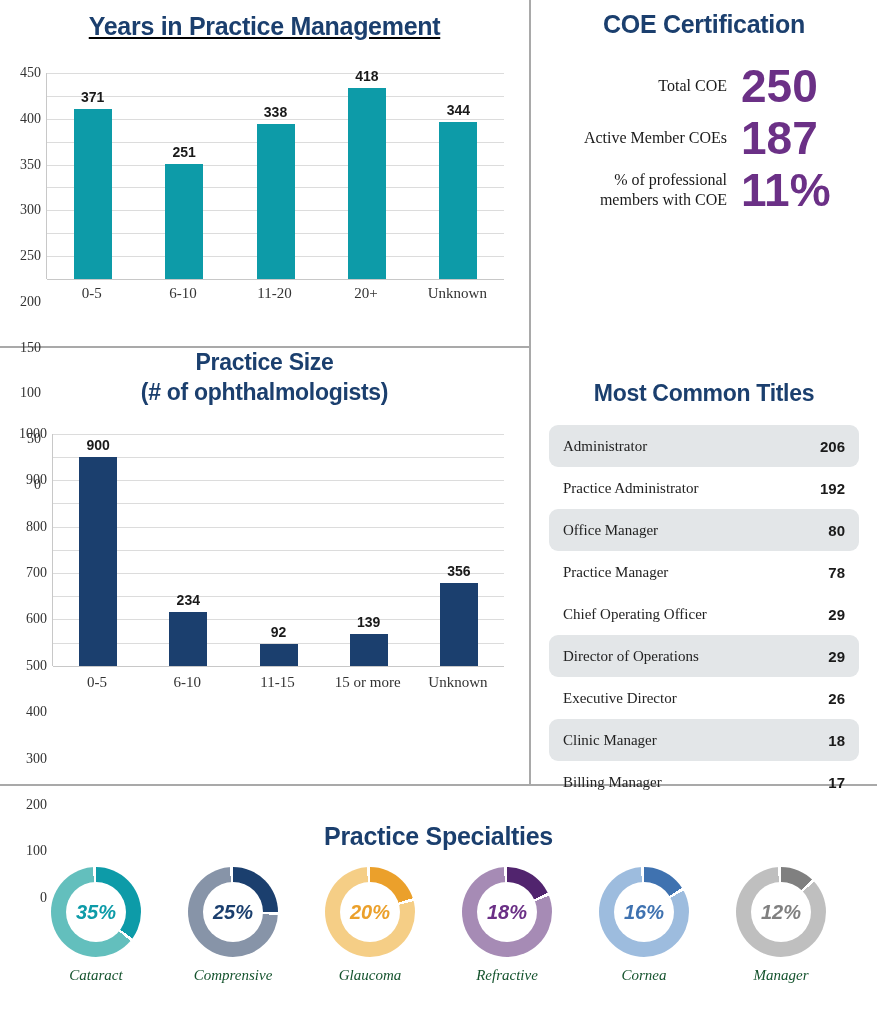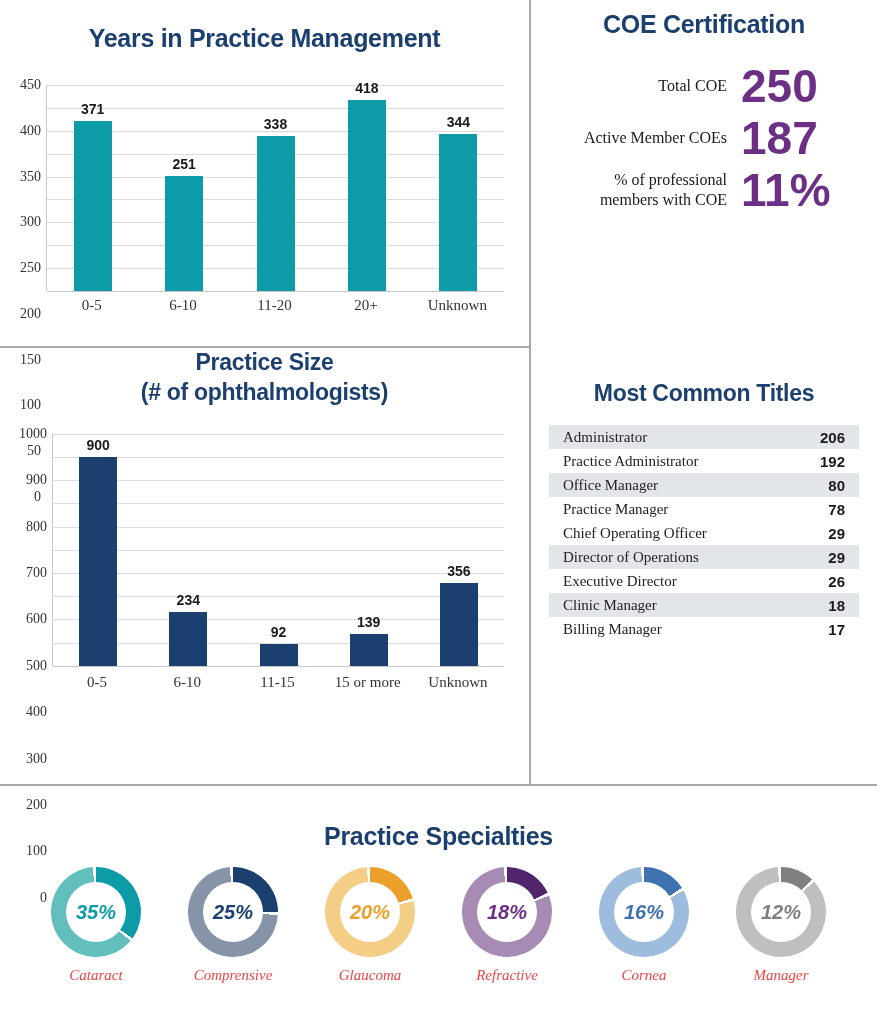--- a/index.html
+++ b/index.html
@@ -20,21 +20,21 @@
     position: absolute; left: 0; top: 346px; width: 529px; height: 2px;
     background: #a9a9a9;
   }
   .divider-h2 {
     position: absolute; left: 0; top: 784px; width: 877px; height: 2px;
     background: #a9a9a9;
   }
 
   
   .panel { position: absolute; }
-  #panel-years   { left: 0;   top: 12px;   width: 529px; height: 276px; }
+  #panel-years   { left: 0;   top: 0;   width: 529px; height: 276px; text-decoration: underline; }
   #panel-coe     { left: 531px; top: 0; width: 346px; height: 346px; }
   #panel-size    { left: 0;   top: 348px; width: 529px; height: 436px; }
   #panel-titles  { left: 531px; top: 348px; width: 346px; height: 436px; }
   #panel-spec    { left: 0;   top: 786px; width: 877px; height: 249px; }
 
   .panel-title {
     color: #1b3f6e;
     font-weight: bold;
     text-align: center;
     letter-spacing: -0.3px;
@@ -112,21 +112,21 @@
   .coe-value {
     color: #6b3086; font-weight: bold;
     font-size: 46px; line-height: 1;
     min-width: 118px; text-align: left;
   }
 
   
   .titles-table { margin: 18px 18px 0 18px; }
   .trow {
     display: flex; align-items: center; justify-content: space-between;
-    height: 24px; padding: 8px 14px;
+    height: 42px; padding: 8px 14px; border-radius: 9px;
   }
   .trow.alt { background: #e3e6e8; }
   .trow-label {
     font-size: 15px; color: #222;
     font-family: "Liberation Serif", serif;
   }
   .trow-value {
     font-size: 15px; font-weight: bold; color: #1a1a1a;
   }
 
@@ -143,21 +143,21 @@
     position: relative; width: 90px; height: 90px; border-radius: 50%;
   }
   .donut-hole {
     position: absolute; left: 15px; top: 15px;
     width: 60px; height: 60px; border-radius: 50%;
     background: #ffffff;
     display: flex; align-items: center; justify-content: center;
   }
   .donut-pct { font-size: 20px; font-weight: bold; }
   .donut-caption {
-    margin-top: 10px; font-size: 15px; color: #ef4444;
+    margin-top: 10px; font-size: 15px; color: #14532d;
     font-family: "Liberation Serif", serif;
   }
 </style>
 </head>
 <body>
 
 <div id="page">
 
   <div class="divider-v"></div>
   <div class="divider-h1"></div>

